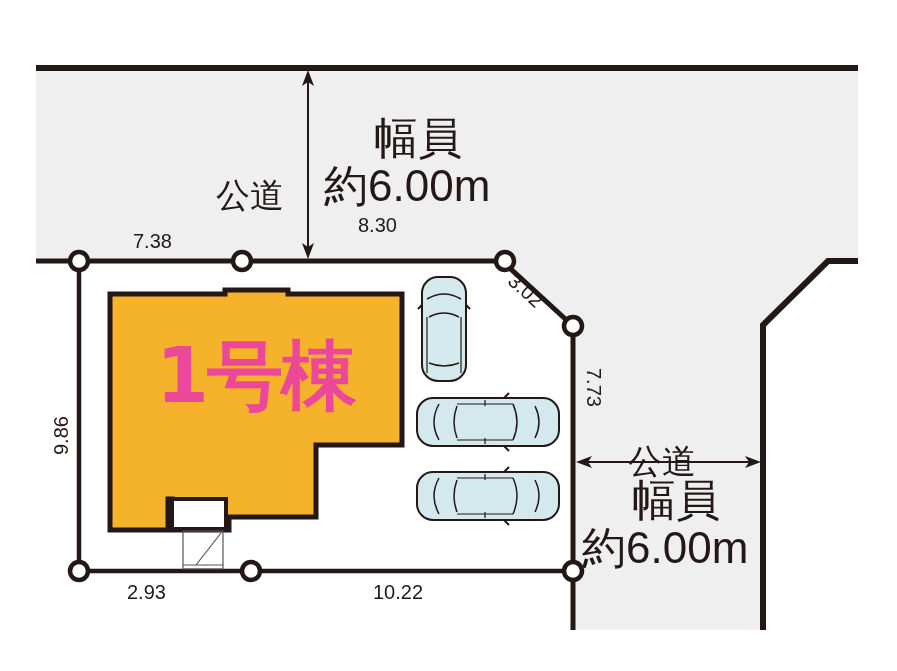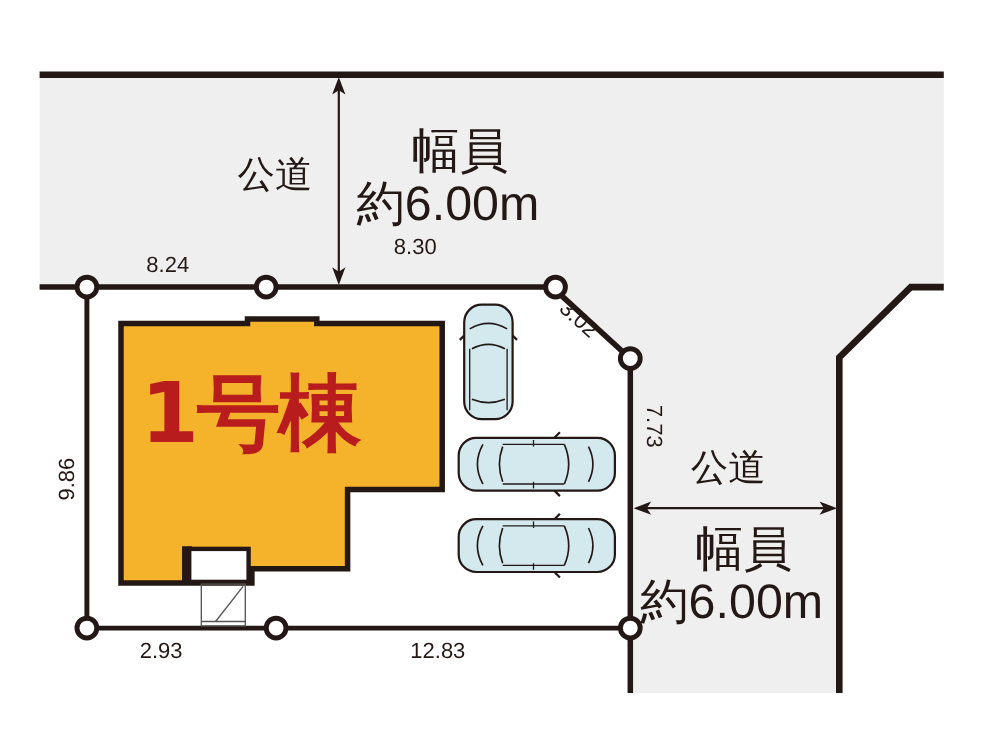--- a/index.html
+++ b/index.html
@@ -1,22 +1,22 @@
 <!DOCTYPE html>
 <html><head>
 <meta charset="utf-8">
 <style>
   html, body { margin:0; padding:0; background:#ffffff; }
   body { width:897px; height:671px; position:relative; overflow:hidden; font-family:"Liberation Sans", sans-serif; }
   svg { position:absolute; left:0; top:0; }
   .lbl { position:absolute; color:#231815; font-family:"Liberation Sans", sans-serif; white-space:nowrap; line-height:1; }
   .dim { font-size:20px; }
-  .road-name { font-size:34px; }
+  .road-name { font-size:34px;margin-top:36px; }
   .road-width { font-size:44px; text-align:center; }
-  .bld { font-family:"DejaVu Sans", sans-serif; font-weight:bold; font-size:76px; color:#b91c1c; letter-spacing:-2px; }
+  .bld { font-family:"DejaVu Sans", sans-serif; font-weight:bold; font-size:76px; color:#ec4899; letter-spacing:-2px;margin-left:28px; }
 </style>
 </head>
 <body>
 
 <svg width="897" height="671" viewBox="0 0 897 671">
 
   <polygon points="36,68 858,68 858,261 828,261 763,325 763,630 573,630 573,326 502,261 36,261" fill="#efefef"></polygon>
 
   <polygon points="79,261 502,261 573,326 573,571 79,571" fill="#ffffff"></polygon>
 
@@ -101,19 +101,19 @@
 <div class="lbl road-name" style="left:216px; top:142px;">公道</div>
 <div class="lbl road-width" style="left:374px; top:116px;">幅員</div>
 <div class="lbl road-width" style="left:324px; top:164px;">約6.00m</div>
 
 <div class="lbl road-name" style="left:628px; top:408px;">公道</div>
 <div class="lbl road-width" style="left:632px; top:478px;">幅員</div>
 <div class="lbl road-width" style="left:582px; top:526px;">約6.00m</div>
 
 <div class="lbl bld" style="left:128px; top:338px;">1号棟</div>
 
-<div class="lbl dim" style="left:133px; top:231px;">8.24</div>
+<div class="lbl dim" style="left:133px; top:231px;">7.38</div>
 <div class="lbl dim" style="left:358px; top:215px;">8.30</div>
 <div class="lbl dim" style="left:518px; top:270px; transform:rotate(42deg); transform-origin:left top;">3.02</div>
 <div class="lbl dim" style="left:604px; top:368px; transform:rotate(90deg); transform-origin:left top;">7.73</div>
 <div class="lbl dim" style="left:51px; top:455px; transform:rotate(-90deg); transform-origin:left top;">9.86</div>
 <div class="lbl dim" style="left:127px; top:582px;">2.93</div>
-<div class="lbl dim" style="left:373px; top:582px;">12.83</div>
+<div class="lbl dim" style="left:373px; top:582px;">10.22</div>
 
 </body></html>

